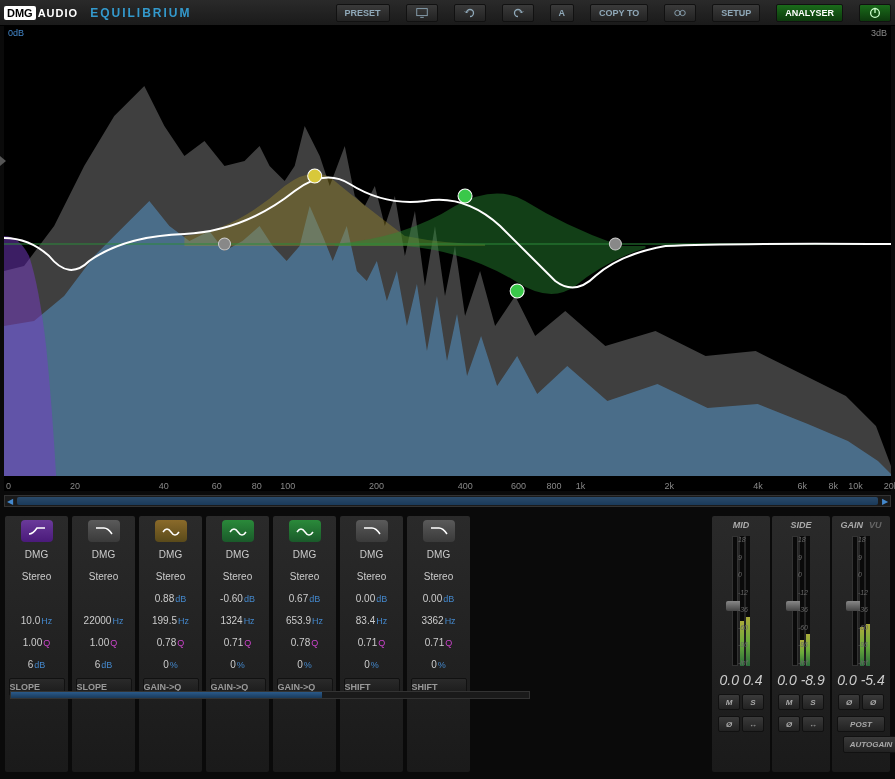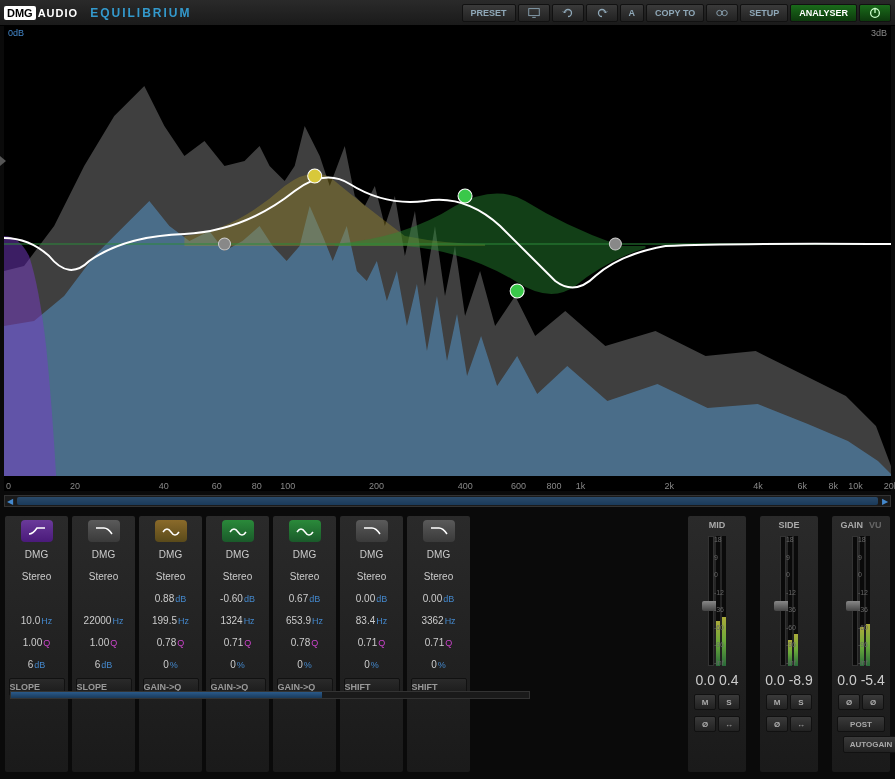--- a/index.html
+++ b/index.html
@@ -4,21 +4,21 @@
 <style>
 * { margin: 0; padding: 0; box-sizing: border-box; font-family: Arial, sans-serif; }
 body { background: #0a0a0a; color: #ccc; width: 895px; height: 779px; overflow: hidden; user-select: none; }
 
 .header { display: flex; align-items: center; height: 26px; background: linear-gradient(#2a2a2a, #1a1a1a); border-bottom: 1px solid #000; padding: 0 4px; }
 .logo { display: flex; align-items: center; gap: 2px; }
 .logo-dmg { background: #fff; color: #000; font-weight: bold; font-size: 11px; padding: 1px 3px; border-radius: 2px; }
 .logo-audio { color: #fff; font-size: 11px; font-weight: bold; letter-spacing: 1px; }
 .plugin-name { color: #3399cc; font-size: 12px; font-weight: bold; margin-left: 12px; letter-spacing: 2px; }
 .header-spacer { flex: 1; }
-.toolbar { display: flex; gap: 2px; align-items: flex-end; }
+.toolbar { display: flex; gap: 16px; align-items: flex-end; }
 .toolbar-btn { background: linear-gradient(#3a3a3a, #222); border: 1px solid #111; border-radius: 2px; color: #8fa8b8; font-size: 9px; font-weight: bold; padding: 3px 8px; cursor: pointer; display: flex; align-items: center; justify-content: center; min-width: 24px; height: 18px; }
 .toolbar-btn.analyser { background: linear-gradient(#1a6b1a, #0d3a0d); color: #fff; }
 .toolbar-btn.power { background: linear-gradient(#1a6b1a, #0d3a0d); }
 .toolbar-icon { width: 14px; height: 14px; }
 
 .analyzer { position: relative; height: 465px; background: #000; margin: 0 4px; }
 .db-label { position: absolute; font-size: 9px; color: #888; }
 .db-left { top: 2px; left: 4px; color: #4488cc; }
 .db-right { top: 2px; right: 4px; }
 .side-arrow { position: absolute; left: -4px; top: 130px; width: 0; height: 0; border-top: 5px solid transparent; border-bottom: 5px solid transparent; border-left: 6px solid #555; }
@@ -43,21 +43,21 @@
 .band-icon svg { width: 20px; height: 14px; }
 .band-val { font-size: 10px; color: #ccc; height: 22px; line-height: 22px; text-align: center; }
 .band-val .unit { color: #4488cc; font-size: 9px; margin-left: 1px; }
 .band-val .q-unit { color: #cc44cc; }
 .band-mode { font-size: 9px; color: #999; font-weight: bold; background: linear-gradient(#2a2a2a, #1a1a1a); border: 1px solid #111; width: 56px; text-align: left; padding: 3px 0; border-radius: 2px; margin-top: 2px; }
 
 .progress { height: 8px; background: #1a1a1a; margin: 4px; border: 1px solid #333; }
 .progress-bar { height: 100%; background: linear-gradient(#2a5a8a, #1a3a5a); width: 60%; }
 
 .spacer-right { flex: 1; }
-.output { display: flex; gap: 12px; }
+.output { display: flex; gap: 0; font-style: italic; }
 .out-col { width: 60px; background: linear-gradient(#2a2a2a, #1a1a1a); border: 1px solid #0a0a0a; border-radius: 3px; display: flex; flex-direction: column; align-items: center; padding: 4px; }
 .out-title { font-size: 9px; font-weight: bold; color: #aaa; margin-bottom: 6px; }
 .out-title .sub { color: #666; margin-left: 6px; }
 .meter-wrap { display: flex; gap: 2px; height: 130px; align-items: flex-end; position: relative; }
 .meter-scale { position: absolute; right: 2px; top: 0; display: flex; flex-direction: column; justify-content: space-between; height: 130px; font-size: 7px; color: #666; }
 .fader-track { width: 6px; height: 130px; background: #0a0a0a; border: 1px solid #333; position: relative; }
 .fader-handle { position: absolute; width: 18px; height: 10px; background: linear-gradient(#888, #444); left: -7px; border-radius: 2px; cursor: pointer; }
 .meter-bar { width: 4px; height: 130px; background: #0a0a0a; position: relative; }
 .meter-fill { position: absolute; bottom: 0; width: 100%; background: linear-gradient(to top, #2a6a3a, #6aaa3a, #aaaa3a); }
 .out-vals { display: flex; gap: 4px; font-size: 14px; color: #ccc; margin-top: 6px; }

